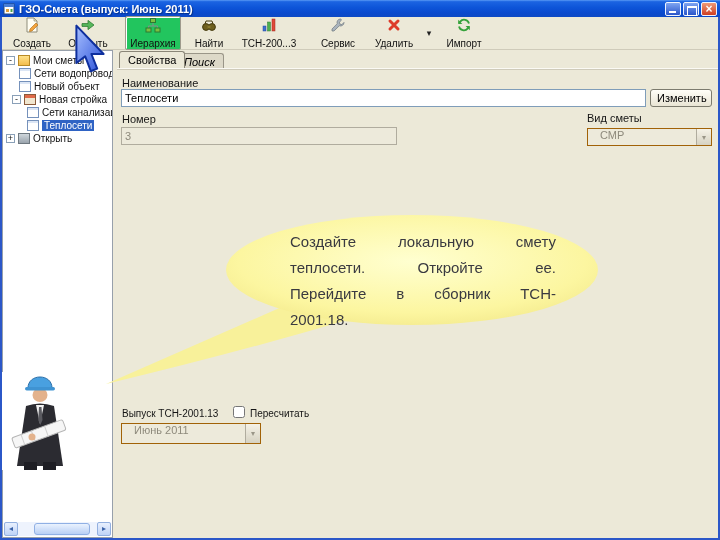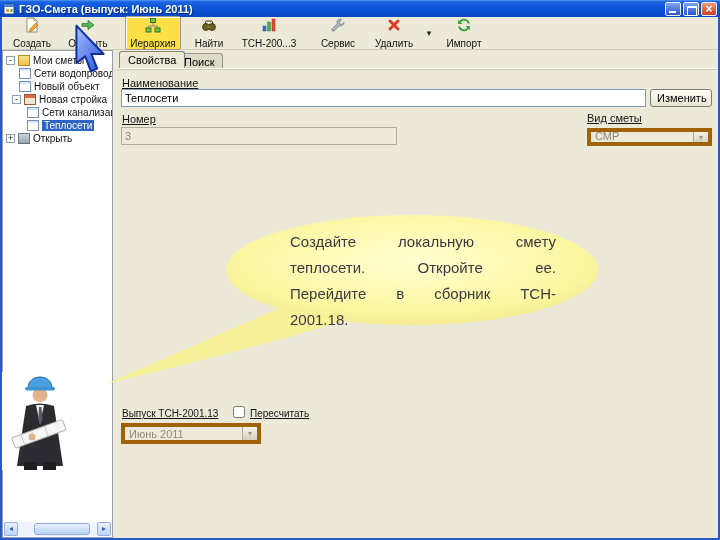--- a/index.html
+++ b/index.html
@@ -28,21 +28,21 @@
   .wbtn.max::after { content:""; position:absolute; left:3px; top:3px; width:8px; height:7px; border:1px solid #fff; border-top-width:2px; }
   .wbtn.close::after { content:"×"; position:absolute; left:0; right:0; top:-1px; text-align:center; color:#fff; font-size:12px; font-weight:bold; }
   
   .toolbar {
     position:absolute; left:2px; top:17px; right:2px; height:33px; z-index:2;
     background:#ece9d8; border-bottom:1px solid #cfcbba;
     display:flex; align-items:center; padding:1px 0 1px 2px;
   }
   .tbtn { width:56px; display:flex; flex-direction:column; align-items:center; justify-content:center; gap:1px; border:1px solid transparent; }
   .tbtn .tlabel { font-size:10px; color:#111; white-space:nowrap; }
-  .tbtn.pressed { border:1px solid #9e9a8c; background:#fde047; border-radius:2px; box-shadow:inset 1px 1px 0 #ffffff; }
+  .tbtn.pressed { border:1px solid #9e9a8c; background:#22c55e; border-radius:2px; box-shadow:inset 1px 1px 0 #ffffff; }
   .tsep { width:1px; background:#c4c0ae; box-shadow:1px 0 0 #fbfaf4; margin:3px 4px; }
   .ddarrow { width:14px; display:flex; align-items:center; justify-content:center; color:#222; }
   .ddarrow::after { content:"▾"; font-size:9px; }
   
   .tree-panel {
     position:absolute; left:2px; top:50px; width:111px; bottom:2px; z-index:2;
     background:#fff; border:1px solid #97a0ab; padding-top:3px;
   }
   .trow { display:flex; align-items:center; height:13px; font-size:10px; white-space:nowrap; overflow:hidden; padding-left:3px; color:#111; }
   .ind { width:13px; flex:none; }
@@ -59,30 +59,30 @@
   .hscroll { position:absolute; left:1px; right:1px; bottom:1px; height:14px; background:#eef3fd; display:flex; align-items:center; }
   .sbtn { width:14px; height:14px; flex:none; background:linear-gradient(#e9f0fd,#bfd3f7); border:1px solid #93b0e0; border-radius:2px; color:#3a62a8; font-size:8px; line-height:12px; text-align:center; }
   .sbtn.left::after { content:"◂"; } .sbtn.right::after { content:"▸"; }
   .sbtn.right { margin-left:auto; }
   .sthumb { width:56px; height:12px; margin-left:16px; background:linear-gradient(#eaf2fe,#b9cff5); border:1px solid #90b0e4; border-radius:3px; }
   
   .main-panel { position:absolute; left:117px; top:50px; right:2px; bottom:2px; background:#ece9d8; z-index:2; }
   .tab { position:absolute; top:1px; height:17px; font-size:11px; padding:2px 8px 0;
          border:1px solid #8a8677; border-bottom:none; border-radius:3px 3px 0 0; background:#ece9d8; }
   .tab.t1 { left:2px; z-index:3; }
-  .tab.t2 { left:58px; top:3px; height:15px; background:#ddd9c8; border-color:#9a9688; }
+  .tab.t2 { left:58px; top:3px; height:15px; background:#ddd9c8; border-color:#9a9688;font-style:italic; }
   .tabline { position:absolute; left:0; right:0; top:18px; height:1px; background:#fbfaf4; box-shadow:0 1px 0 #cfcbba; }
-  .flabel { position:absolute; font-size:11px; color:#151515;text-decoration:underline; }
+  .flabel { position:absolute; font-size:11px; color:#151515; }
   .flabel.small { font-size:10px; }
   .tinput { position:absolute; height:18px; border:1px solid #7f9db9; background:#fff; font-size:11px; padding:1px 3px; font-family:inherit; }
   .tinput.disabled { border:1px solid #b0ac9e; background:#edeadb; color:#8e8a7c; }
   .xpbtn { position:absolute; height:18px; font-size:11px; font-family:inherit; border:1px solid #7c7b6e; border-radius:3px;
            background:linear-gradient(#fffef8,#e9e5d4); padding:0 6px; }
-  .combo { position:absolute; height:18px; border:4px solid #a16207; background:#edeadb; color:#8e8a7c; font-size:11px;
-           display:flex; align-items:flex-end; padding-left:4px; }
+  .combo { position:absolute; height:18px; border:1px solid #a16207; background:#edeadb; color:#8e8a7c; font-size:11px;
+           display:flex; align-items:flex-start; padding-left:12px; }
   .combo .carr { margin-left:auto; width:15px; align-self:stretch; background:linear-gradient(#f5f2e7,#d6d2c2);
                  border-left:1px solid #b0ac9e; display:flex; align-items:center; justify-content:center; color:#9a9688; }
   .combo .carr::after { content:"▾"; font-size:8px; }
   .cb { position:absolute; width:12px; height:12px; margin:0; }
   
   .bubble-svg { position:absolute; left:88px; top:206px; z-index:6; }
   .bubble-text { position:absolute; left:290px; top:229px; width:266px; z-index:7;
                  font-size:15px; line-height:26px; color:#3a3a40; }
   .bl { text-align:justify; text-align-last:justify; }
   .bl.last { text-align-last:left; }

